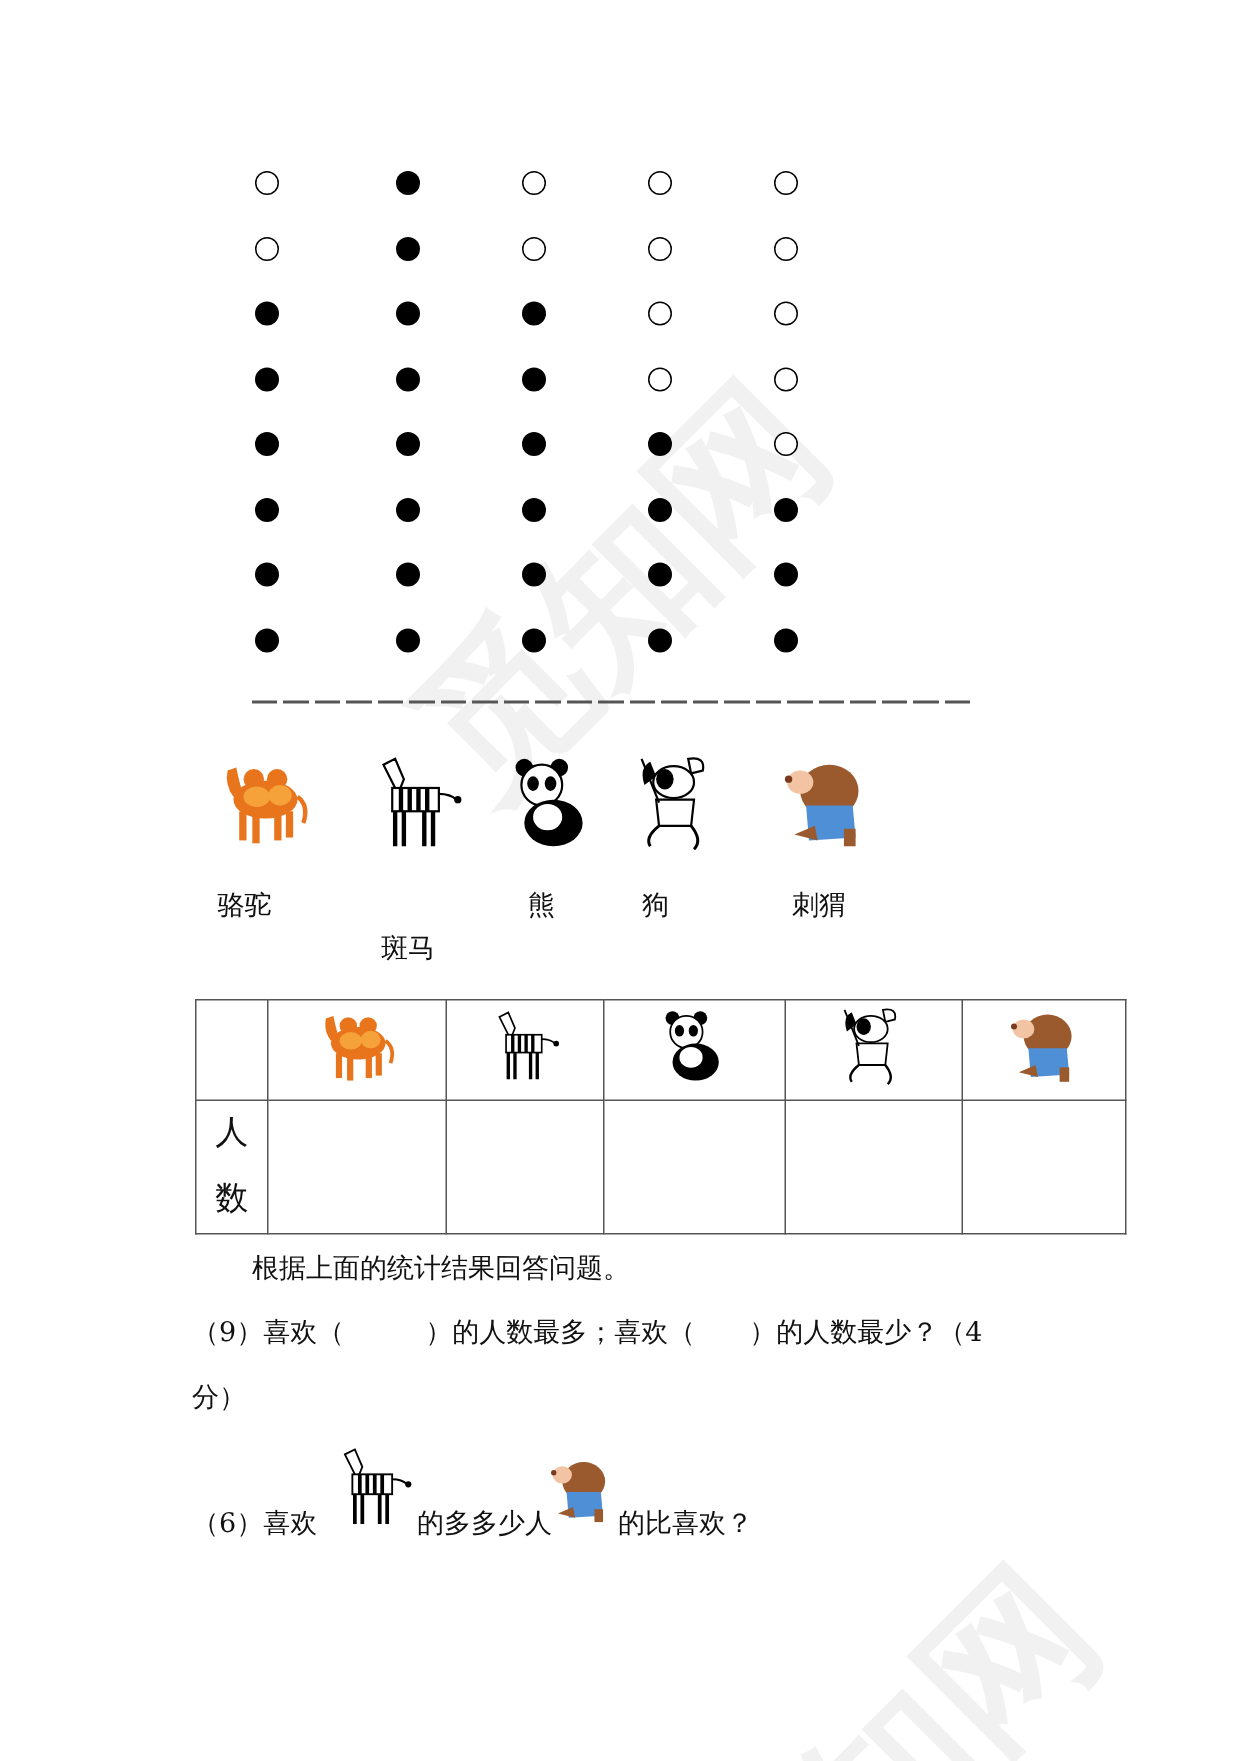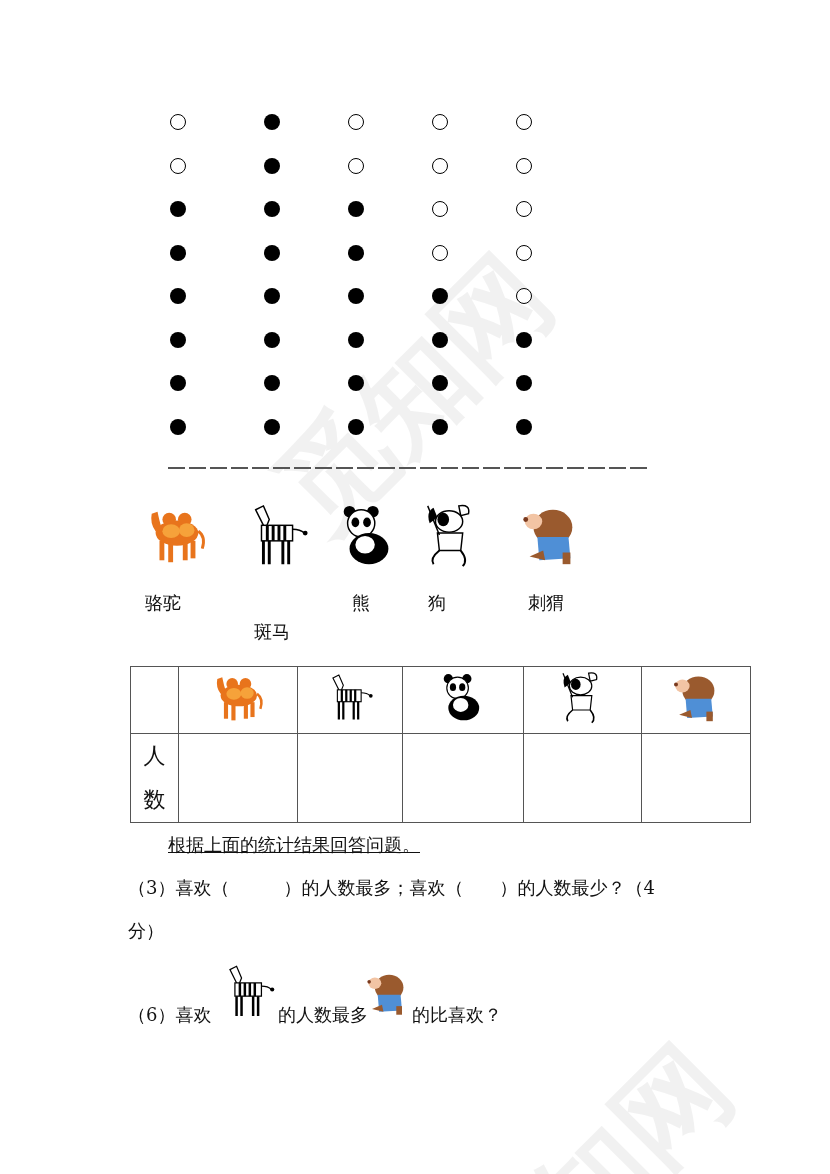--- a/index.html
+++ b/index.html
@@ -172,25 +172,25 @@
     </td>
     <td></td>
     <td></td>
     <td></td>
     <td></td>
     <td></td>
   </tr>
 </tbody>
   </table>
 
-<div class="text" style="left:168px; top:833px;text-decoration:underline;">根据上面的统计结果回答问题。</div>
-<div class="text" style="left:128px; top:876px;">（3）喜欢（　　　）的人数最多；喜欢（　　）的人数最少？（4</div>
+<div class="text" style="left:168px; top:833px;">根据上面的统计结果回答问题。</div>
+<div class="text" style="left:128px; top:876px;">（9）喜欢（　　　）的人数最多；喜欢（　　）的人数最少？（4</div>
 <div class="text" style="left:128px; top:919px;">分）</div>
 
 <div class="text" style="left:128px; top:1003px;">（6）喜欢</div>
 <svg class="abs" style="left:220px; top:960px;" width="58" height="64">
     <use href="#zebra"></use>
   </svg>
-<div class="text" style="left:278px; top:1003px;">的人数最多</div>
+<div class="text" style="left:278px; top:1003px;">的多多少人</div>
 <svg class="abs" style="left:362px; top:966px;" width="50" height="56">
     <use href="#hedgehog"></use>
   </svg>
 <div class="text" style="left:412px; top:1003px;">的比喜欢？</div>
 
 </body></html>

